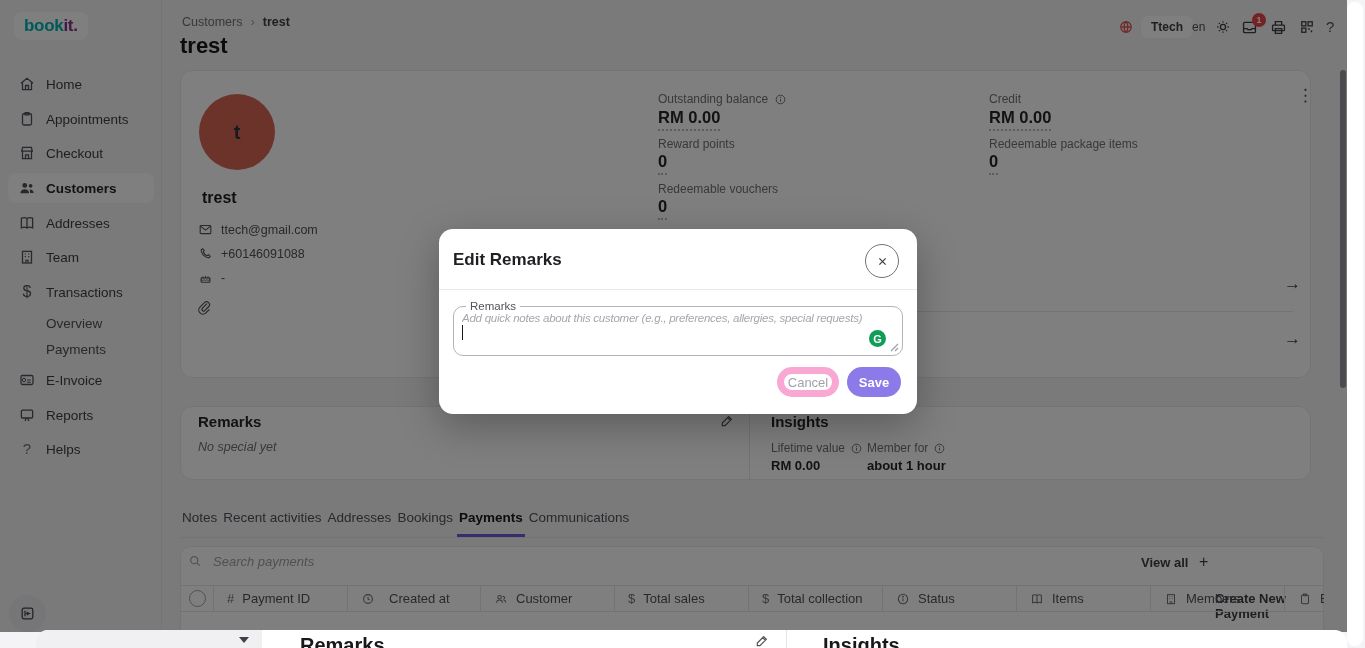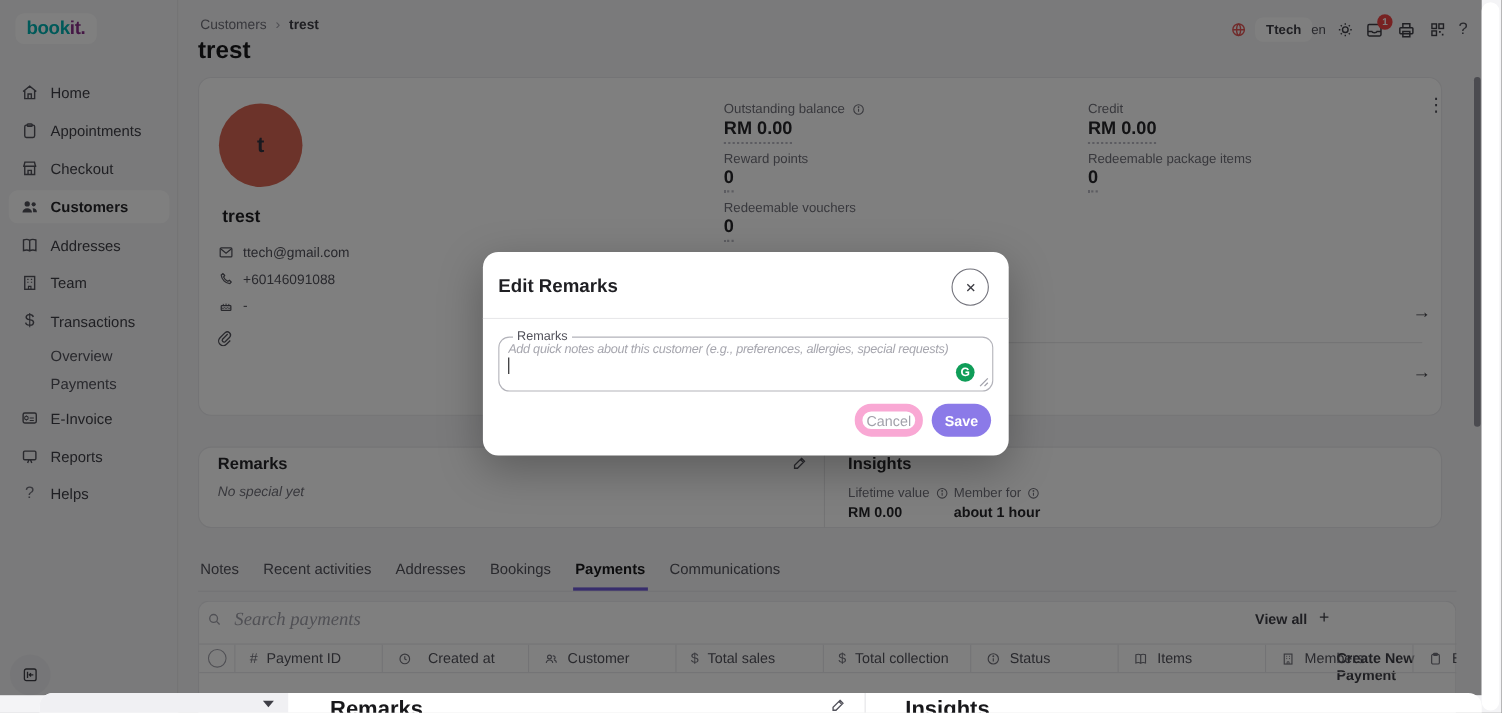--- a/index.html
+++ b/index.html
@@ -40,28 +40,28 @@
   .hdiv { position:absolute; height:1px; background:#e7e7e9; z-index:1; }
   .vdiv { position:absolute; width:1px; background:#e7e7e9; z-index:1; }
 
   .sec-title { position:absolute; font-size:15px; font-weight:700; color:#27272a; z-index:1; }
   .muted-it { position:absolute; font-size:12.5px; font-style:italic; color:#71717a; z-index:1; }
   .ins-label { position:absolute; font-size:12px; color:#71717a; display:flex; align-items:center; gap:5px; z-index:1; }
   .ins-value { position:absolute; font-size:13px; font-weight:600; color:#27272a; z-index:1; }
   .pencil { color:#52525b; cursor:pointer; z-index:1; position:absolute; }
 
   
-  .tabs { position:absolute; left:180px; top:508px; width:1144px; display:flex; gap:18px; border-bottom:1px solid #e6e6e9; z-index:1; }
+  .tabs { position:absolute; left:180px; top:508px; width:1144px; display:flex; gap:2px; border-bottom:1px solid #e6e6e9; z-index:1; }
   .tab { font-size:13.5px; color:#52525b; padding:2px 2px 9px 2px; cursor:pointer; border-bottom:3px solid transparent; }
   .tab.active { color:#18181b; font-weight:700; border-bottom-color:#6f5bd8; }
 
   
   .table-card { position:absolute; left:180px; top:546px; width:1144px; height:102px; background:#ffffff; border:1px solid #e9e9ec; border-bottom:none; border-radius:10px 10px 0 0; z-index:1; }
   .search-wrap { position:absolute; left:6px; top:6px; display:flex; align-items:center; gap:10px; color:#a1a1aa; }
-  .search-input { border:none; outline:none; font-size:17px; width:380px; background:transparent; color:#27272a; font-family:Liberation Serif, serif; }
+  .search-input { border:none; outline:none; font-size:13px; width:380px; background:transparent; color:#27272a; font-family:Liberation Sans, sans-serif; }
   .search-input::placeholder { color:#a1a1aa; font-style:italic; }
   .link-btn { position:absolute; font-size:13px; font-weight:600; color:#3f3f46; cursor:pointer; }
   .thead { position:absolute; left:0; top:38px; width:1143px; height:27px; display:flex; border-top:1px solid #e7e7ea; border-bottom:1px solid #e7e7ea; overflow:hidden; }
   .th { display:flex; align-items:center; gap:8px; padding-left:13px; font-size:13px; color:#52525b; border-right:1px solid #e7e7ea; flex:0 0 auto; overflow:hidden; white-space:nowrap; cursor:pointer; }
   .th .thic { color:#71717a; flex:0 0 auto; }
   .th-check { flex:0 0 33px; display:flex; align-items:center; justify-content:center; border-right:1px solid #e7e7ea; }
   .circle-check { width:17px; height:17px; border-radius:50%; border:1.5px solid #a1a1aa; cursor:pointer; }
 
   
   .bottom-strip { position:absolute; left:36px; top:630px; width:1311px; height:18px; background:#ffffff; border-radius:12px 12px 0 0; z-index:55; }

